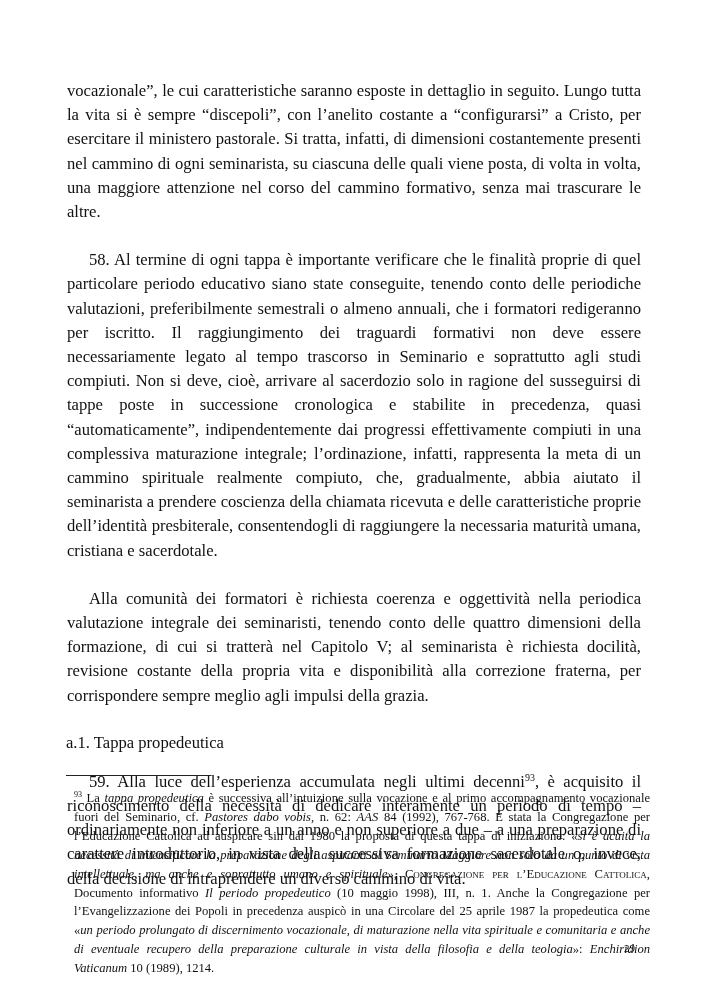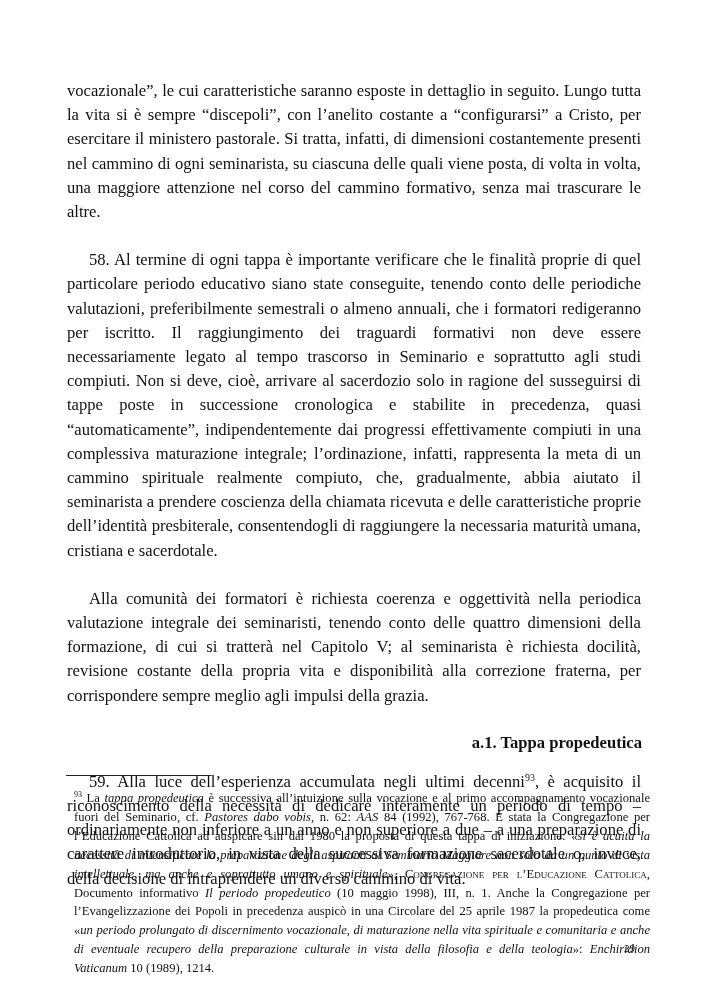--- a/index.html
+++ b/index.html
@@ -2,21 +2,21 @@
 <html><head>
 <meta charset="utf-8">
 <style>
   html, body { margin:0; padding:0; background:#ffffff; }
   body { width:707px; height:1000px; position:relative; overflow:hidden;
          font-family:"Liberation Serif", "DejaVu Serif", serif; color:#111; }
   .page { position:absolute; left:66px; width:576px; top:78px; }
   .para { font-size:16.6px; line-height:24.2px; text-align:justify; margin:1px; }
   .indent { text-indent:22px; }
   .gap { height:22px; }
-  .heading { font-weight:bold; font-size:16.6px; line-height:24px; margin:0;text-align:right; }
+  .heading { font-weight:normal; font-size:16.6px; line-height:24px; margin:0; }
   sup { font-size:10px; line-height:0; vertical-align:6px; }
   .fn-rule { position:absolute; left:66px; top:775px; width:145px; height:1px; background:#222; }
   .footnote { position:absolute; left:66px; top:781px; width:576px;
               font-size:12.6px; line-height:18.9px; text-align:justify; margin:8px; }
   .footnote sup { font-size:8px; vertical-align:5px; }
   .sc { font-variant:small-caps; }
   .pnum { position:absolute; left:624px; top:942px; font-size:11px; }
 </style>
 </head>
 <body>

